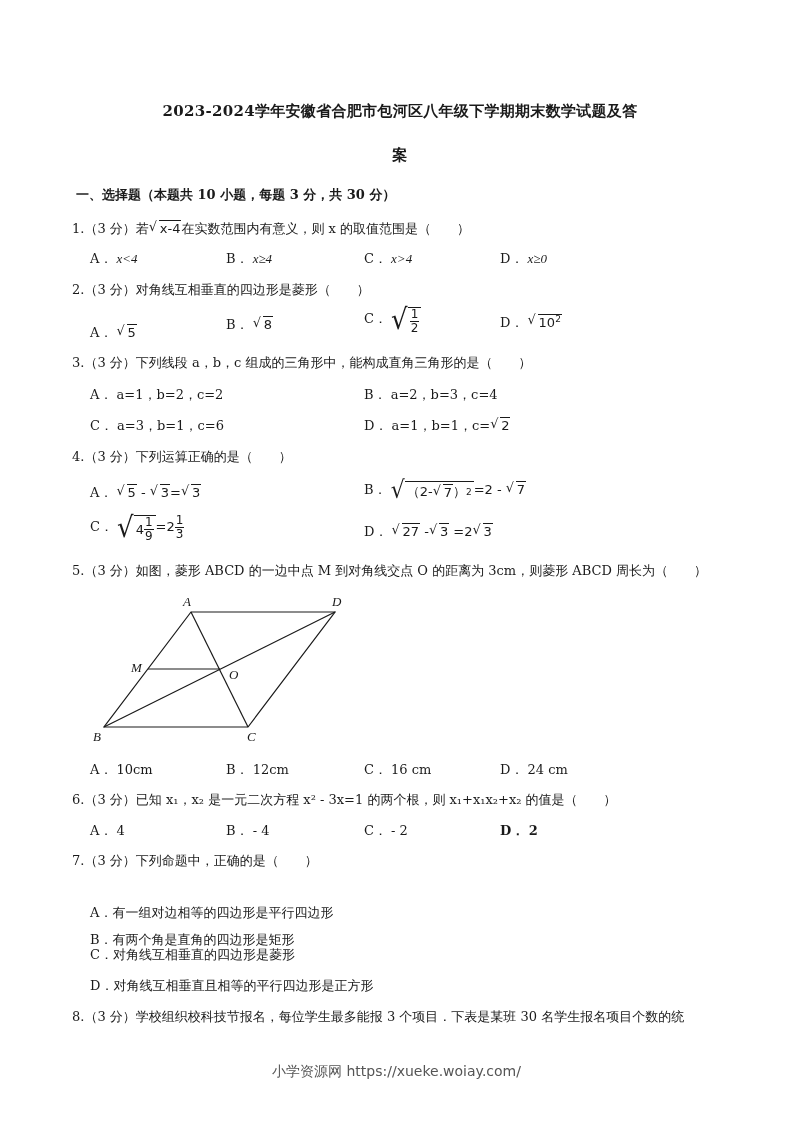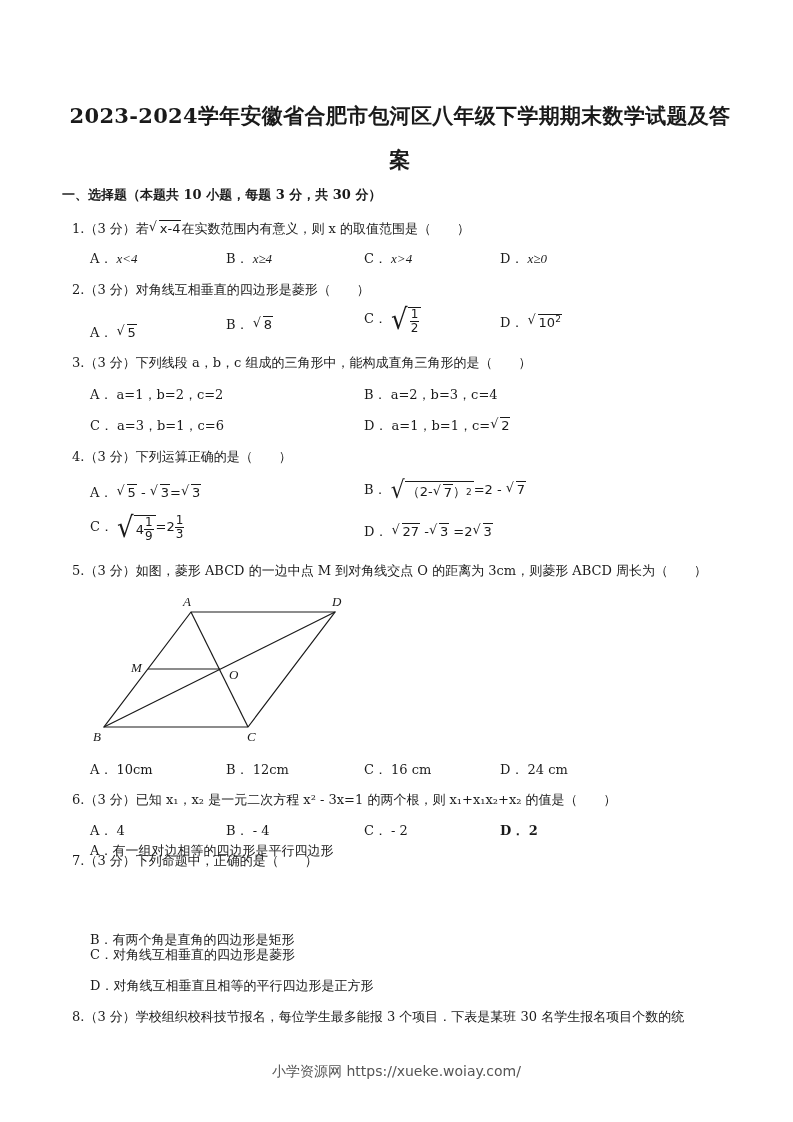--- a/index.html
+++ b/index.html
@@ -1,22 +1,22 @@
 <!DOCTYPE html>
 <html><head>
 <meta charset="utf-8">
 <style>
   html, body { margin:0; padding:0; background:#ffffff; }
   body { width:793px; height:1122px; position:relative; overflow:hidden;
          font-family:"DejaVu Serif","Liberation Serif",serif; color:#1a1a1a; }
   .title { position:absolute; left:60px; width:680px; text-align:center;
-           font-weight:bold; font-size:21px; letter-spacing:0.3px; }
+           font-weight:bold; font-size:15px; letter-spacing:0.3px; }
   .t1 { top:102px; }
   .t2 { top:146px; }
-  .section { position:absolute; left:62px; top:186px; font-size:13px; font-weight:bold; }
+  .section { position:absolute; left:76px; top:186px; font-size:13px; font-weight:bold; }
   .q { position:absolute; left:72px; font-size:13px; white-space:nowrap; }
   .opt { position:absolute; font-size:13px; white-space:nowrap; }
   .c1 { left:90px; } .c2 { left:226px; } .c3 { left:364px; } .c4 { left:500px; }
   .half2 { left:364px; }
   i, .it { font-style:italic; font-family:"Liberation Serif","DejaVu Serif",serif;text-align:center; }
   .sqrt { display:inline-block; position:relative; padding-left:10px; }
   .sqrt::before { content:"√"; position:absolute; left:0; top:-2px; font-family:"DejaVu Sans",sans-serif; }
   .rad { border-top:1px solid #1a1a1a; padding:0 1px; font-family:"DejaVu Sans",sans-serif; }
   .mathsans { font-family:"DejaVu Sans",sans-serif; }
   .frac { display:inline-flex; flex-direction:column; vertical-align:middle; text-align:center;
@@ -127,21 +127,21 @@
   <span>6.</span><span>（3 分）</span><span>已知 x₁，x₂ 是一元二次方程 x² - 3x=1 的两个根，则 x₁+x₁x₂+x₂ 的值是（　　）</span>
 </div>
 <div class="opt c1" style="top:822px;"><span>A．</span> <span>4</span></div>
 <div class="opt c2" style="top:822px;"><span>B．</span> <span> - 4</span></div>
 <div class="opt c3" style="top:822px;"><span>C．</span> <span> - 2</span></div>
 <div class="opt c4" style="top:822px;font-weight:bold;"><span>D．</span> <span>2</span></div>
 
 <div class="q" style="top:852px;">
   <span>7.</span><span>（3 分）</span><span>下列命题中，正确的是（　　）</span>
 </div>
-<div class="opt c1" style="top:842px;text-align:center;"><span>A．</span><span>有一组对边相等的四边形是平行四边形</span></div>
+<div class="opt c1" style="top:904px;text-align:center;"><span>A．</span><span>有一组对边相等的四边形是平行四边形</span></div>
 <div class="opt c1" style="top:915px;margin-top:16px;"><span>B．</span><span>有两个角是直角的四边形是矩形</span></div>
 <div class="opt c1" style="top:946px;"><span>C．</span><span>对角线互相垂直的四边形是菱形</span></div>
 <div class="opt c1" style="top:977px;"><span>D．</span><span>对角线互相垂直且相等的平行四边形是正方形</span></div>
 
 <div class="q" style="top:1008px;">
   <span>8.</span><span>（3 分）</span><span>学校组织校科技节报名，每位学生最多能报 3 个项目．下表是某班 30 名学生报名项目个数的统</span>
 </div>
 
 <div class="footer">小学资源网 https://xueke.woiay.com/</div>
 

